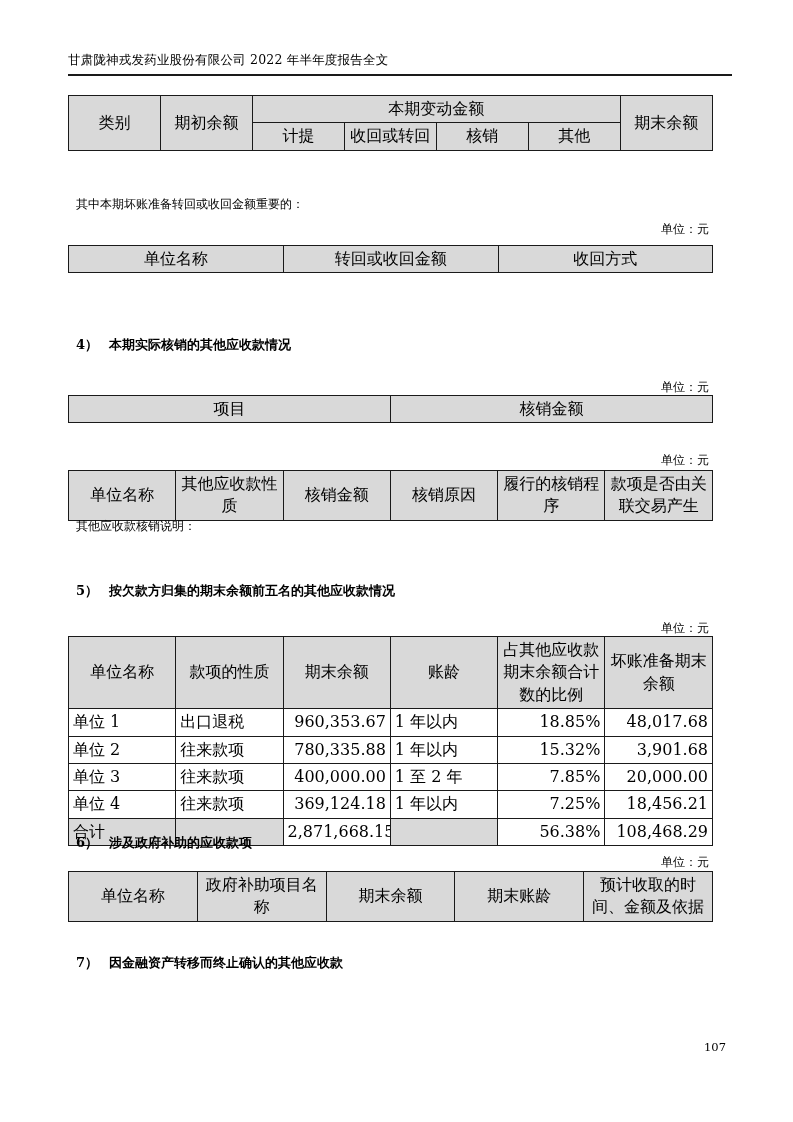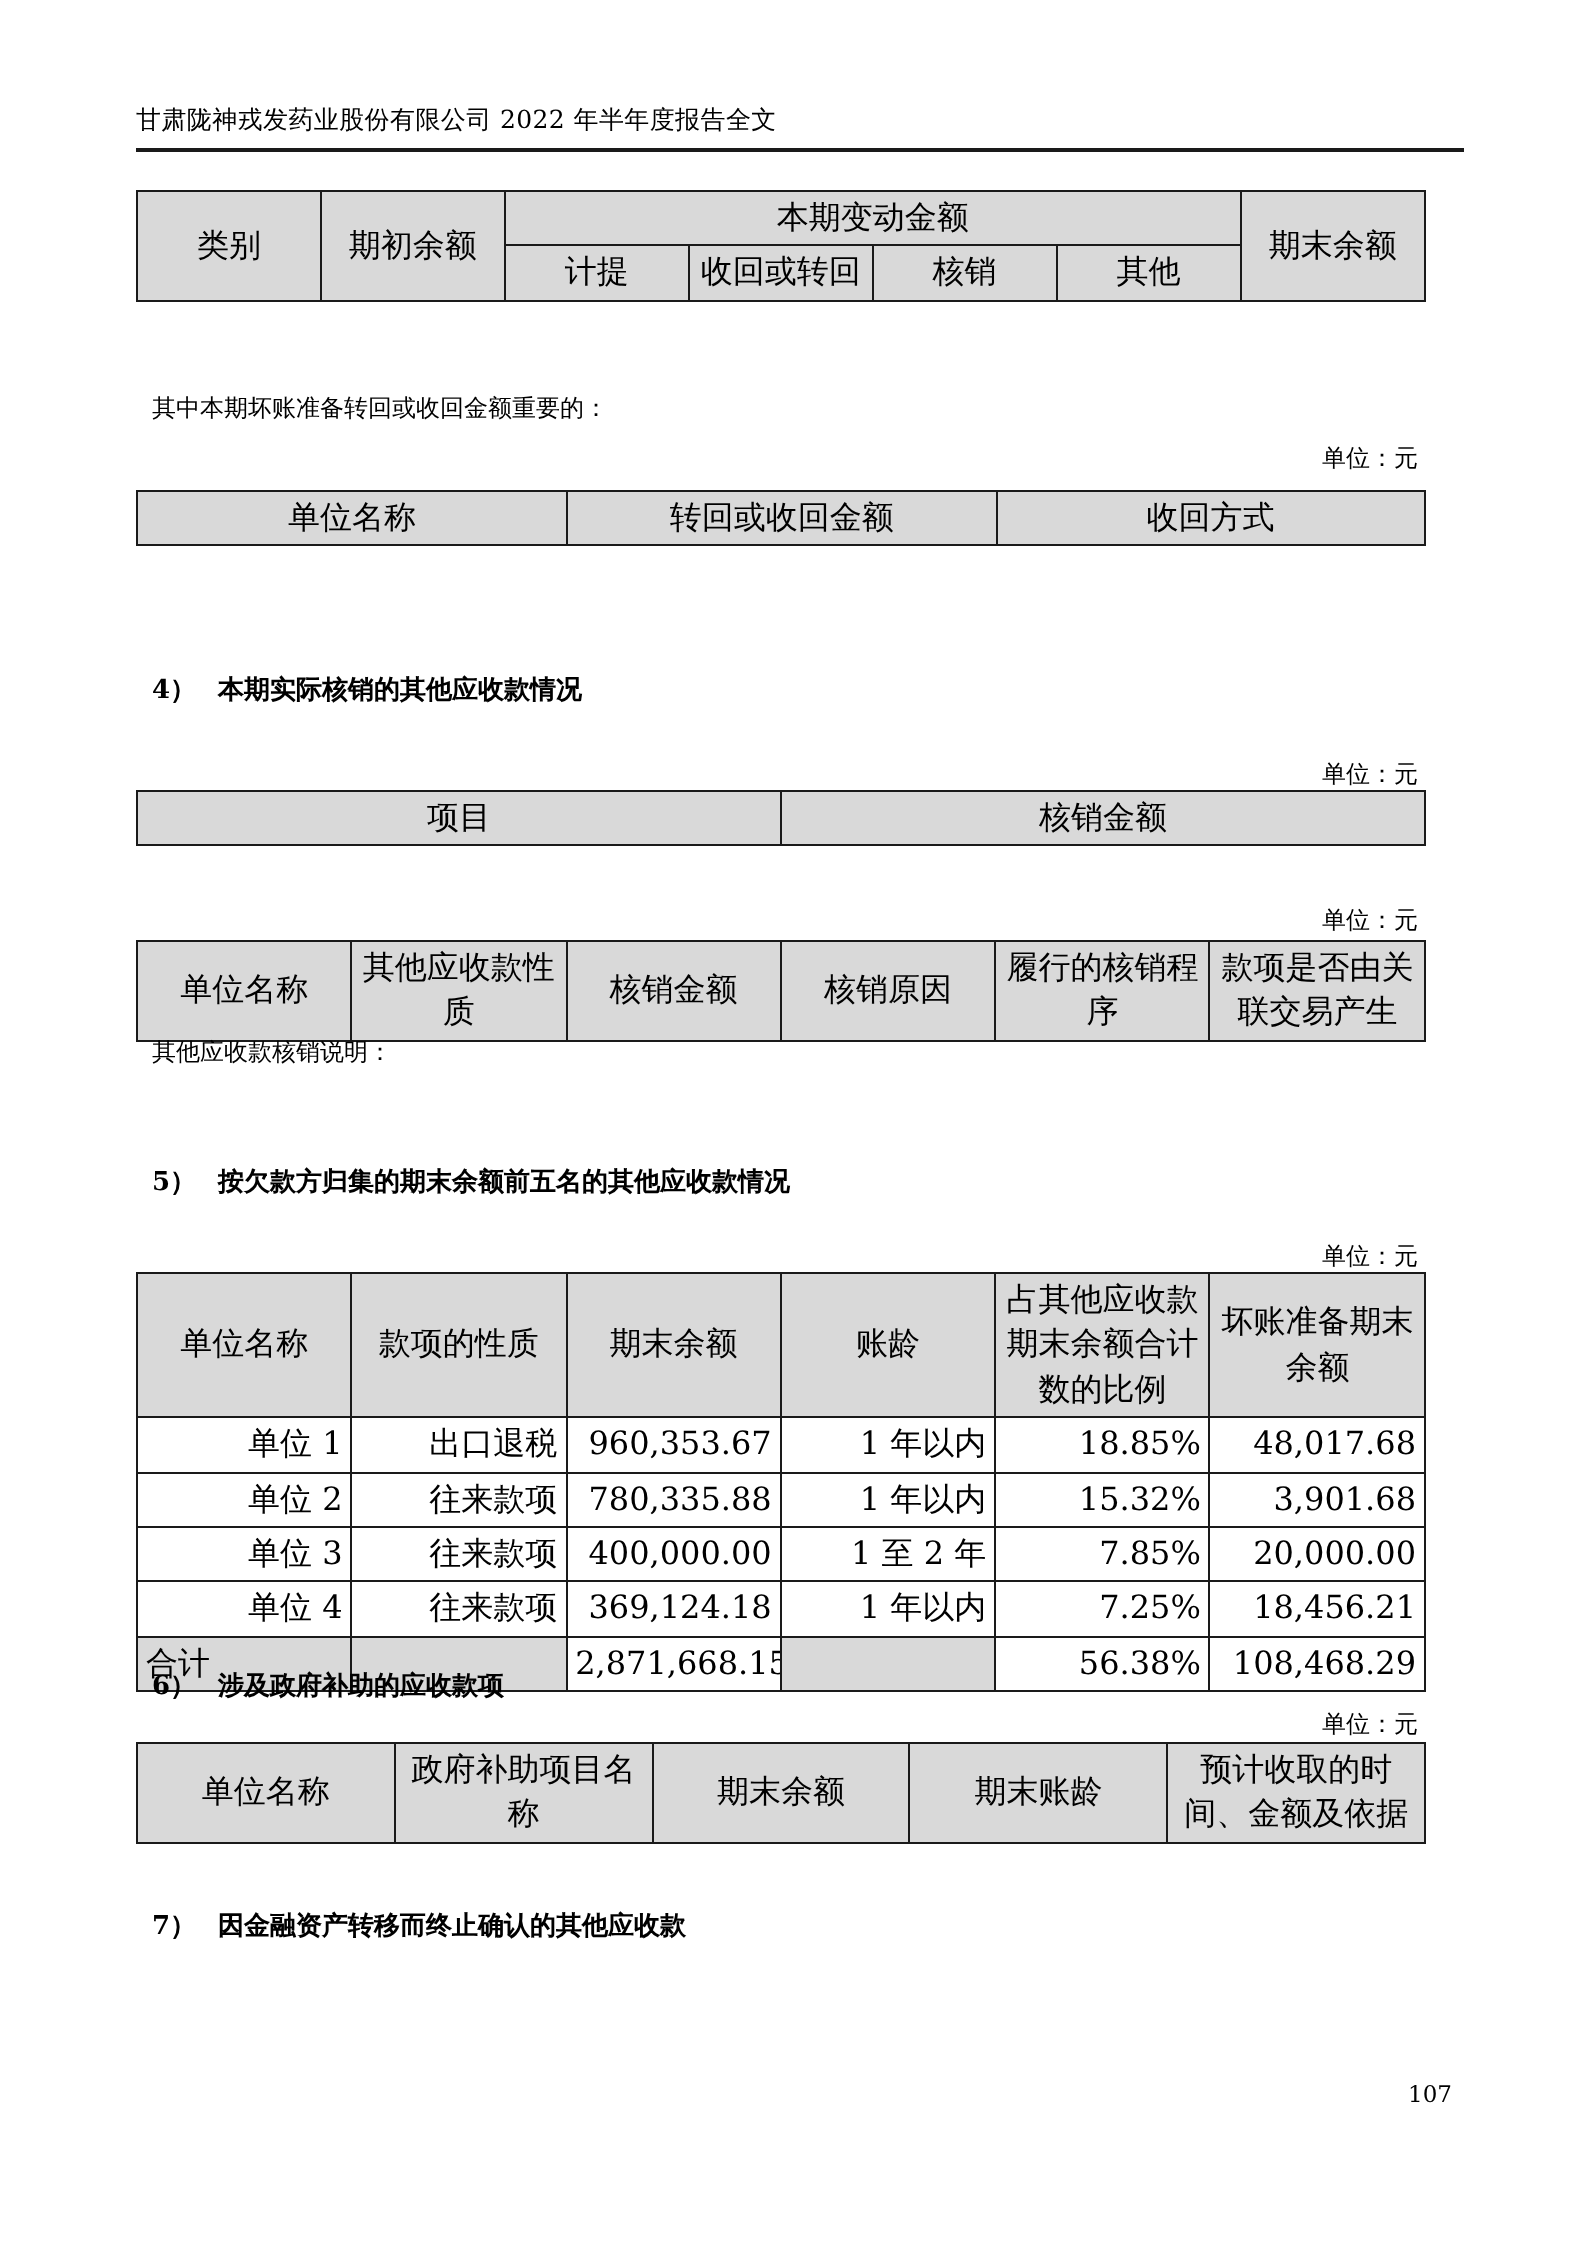--- a/index.html
+++ b/index.html
@@ -42,21 +42,21 @@
   table.rpt th {
     background:var(--table-header-bg, #d9d9d9);
     text-align:center;
   }
   td.gray { background:var(--table-header-bg, #d9d9d9);margin-top:13px; }
   td.num { text-align:right; }
   td.txt { text-align:left; }
 
   .row-h1 { height:21px; }      
   .row-single { height:22px; }  
-  .row-data td { height:15px; padding-top:1px; padding-bottom:1px;text-align:right; }
+  .row-data td { height:15px; padding-top:1px; padding-bottom:1px; }
   .row-total td { height:19px; }
 
   .para { font-size:12px; line-height:1.4; }
   .unit-label {
     left:68px; width:645px;
     text-align:right;
     font-size:12px;
     padding-right:4px;
     box-sizing:border-box;
   }

